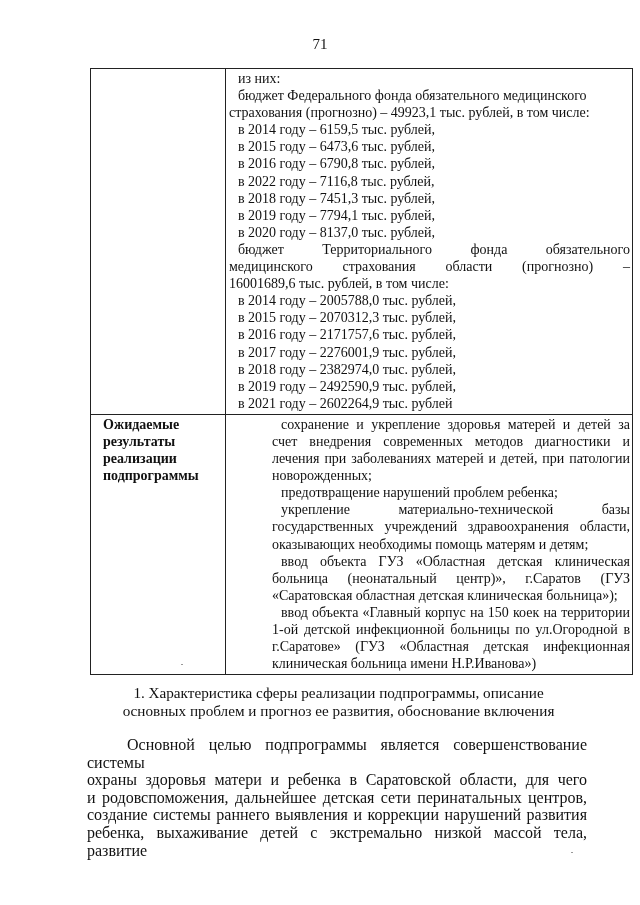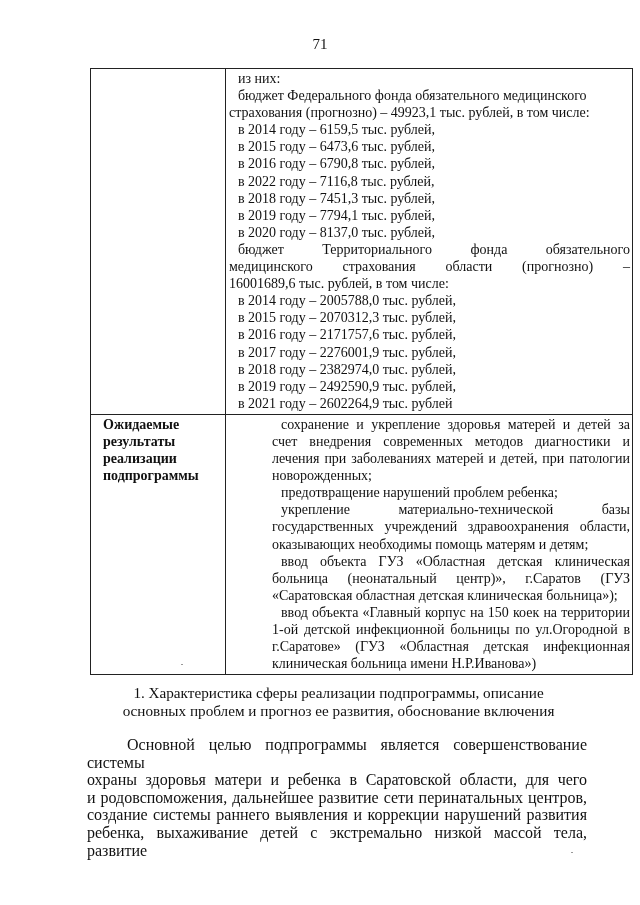--- a/index.html
+++ b/index.html
@@ -142,19 +142,19 @@
   </table>
 
 <div class="section-heading">
   <span class="ln" style="white-space:normal">1. Характеристика сферы реализации подпрограммы, описание</span>
   <span class="ln" style="white-space:normal">основных проблем и прогноз ее развития, обоснование включения</span>
 </div>
 
 <div class="body-text">
   <span class="ln-j first">Основной целью подпрограммы является совершенствование системы</span>
   <span class="ln-j">охраны здоровья матери и ребенка в Саратовской области, для чего</span>
-  <span class="ln-j">и родовспоможения, дальнейшее развитие сети перинатальных центров,</span>
+  <span class="ln-j">и родовспоможения, дальнейшее детская сети перинатальных центров,</span>
   <span class="ln-j">создание системы раннего выявления и коррекции нарушений развития</span>
   <span class="ln-j">ребенка, выхаживание детей с экстремально низкой массой тела, развитие</span>
 </div>
 
 <div class="speck" style="left:181px;top:664px;"></div>
 <div class="speck" style="left:571px;top:852px;"></div>
 
 </body></html>

